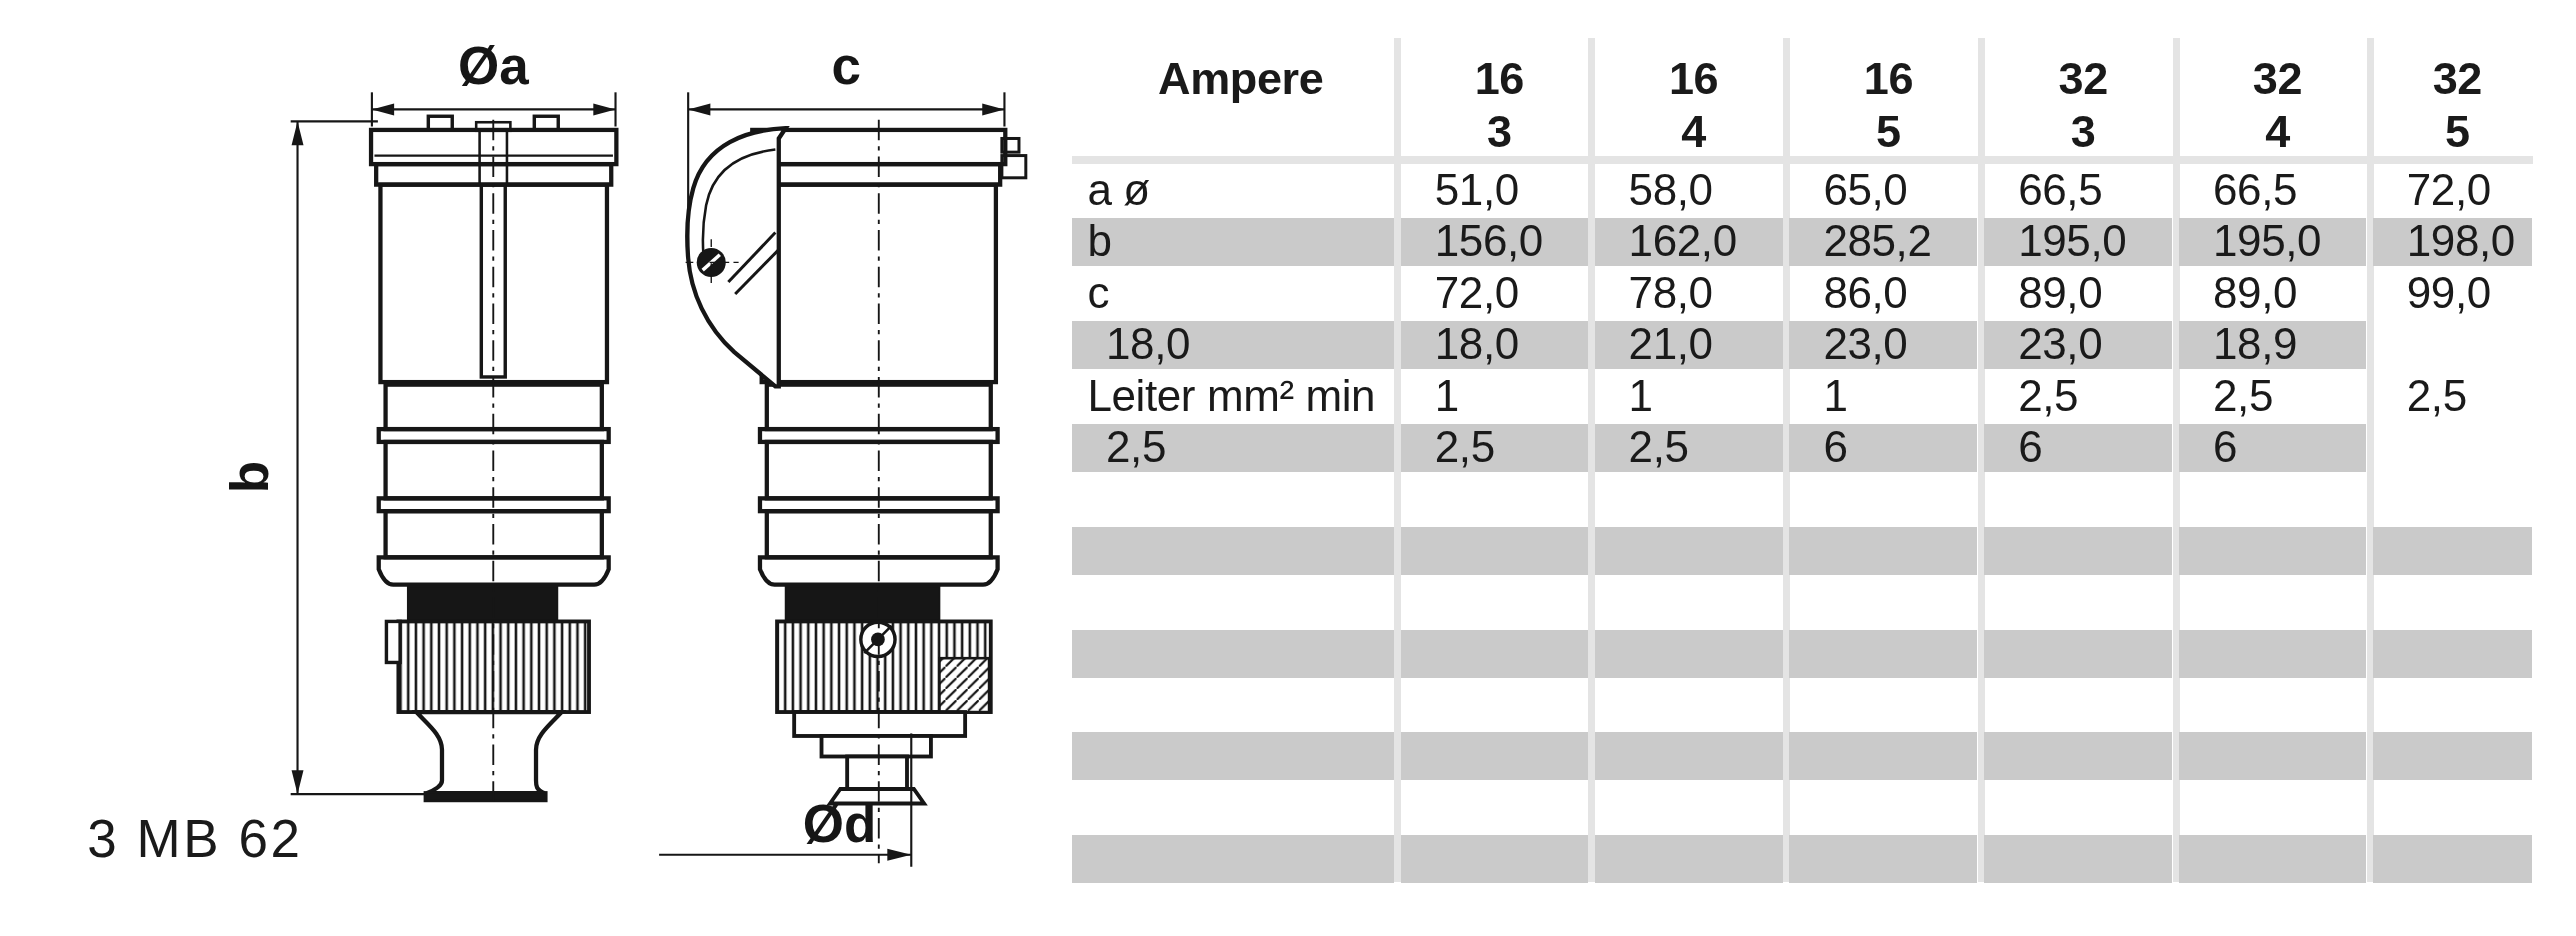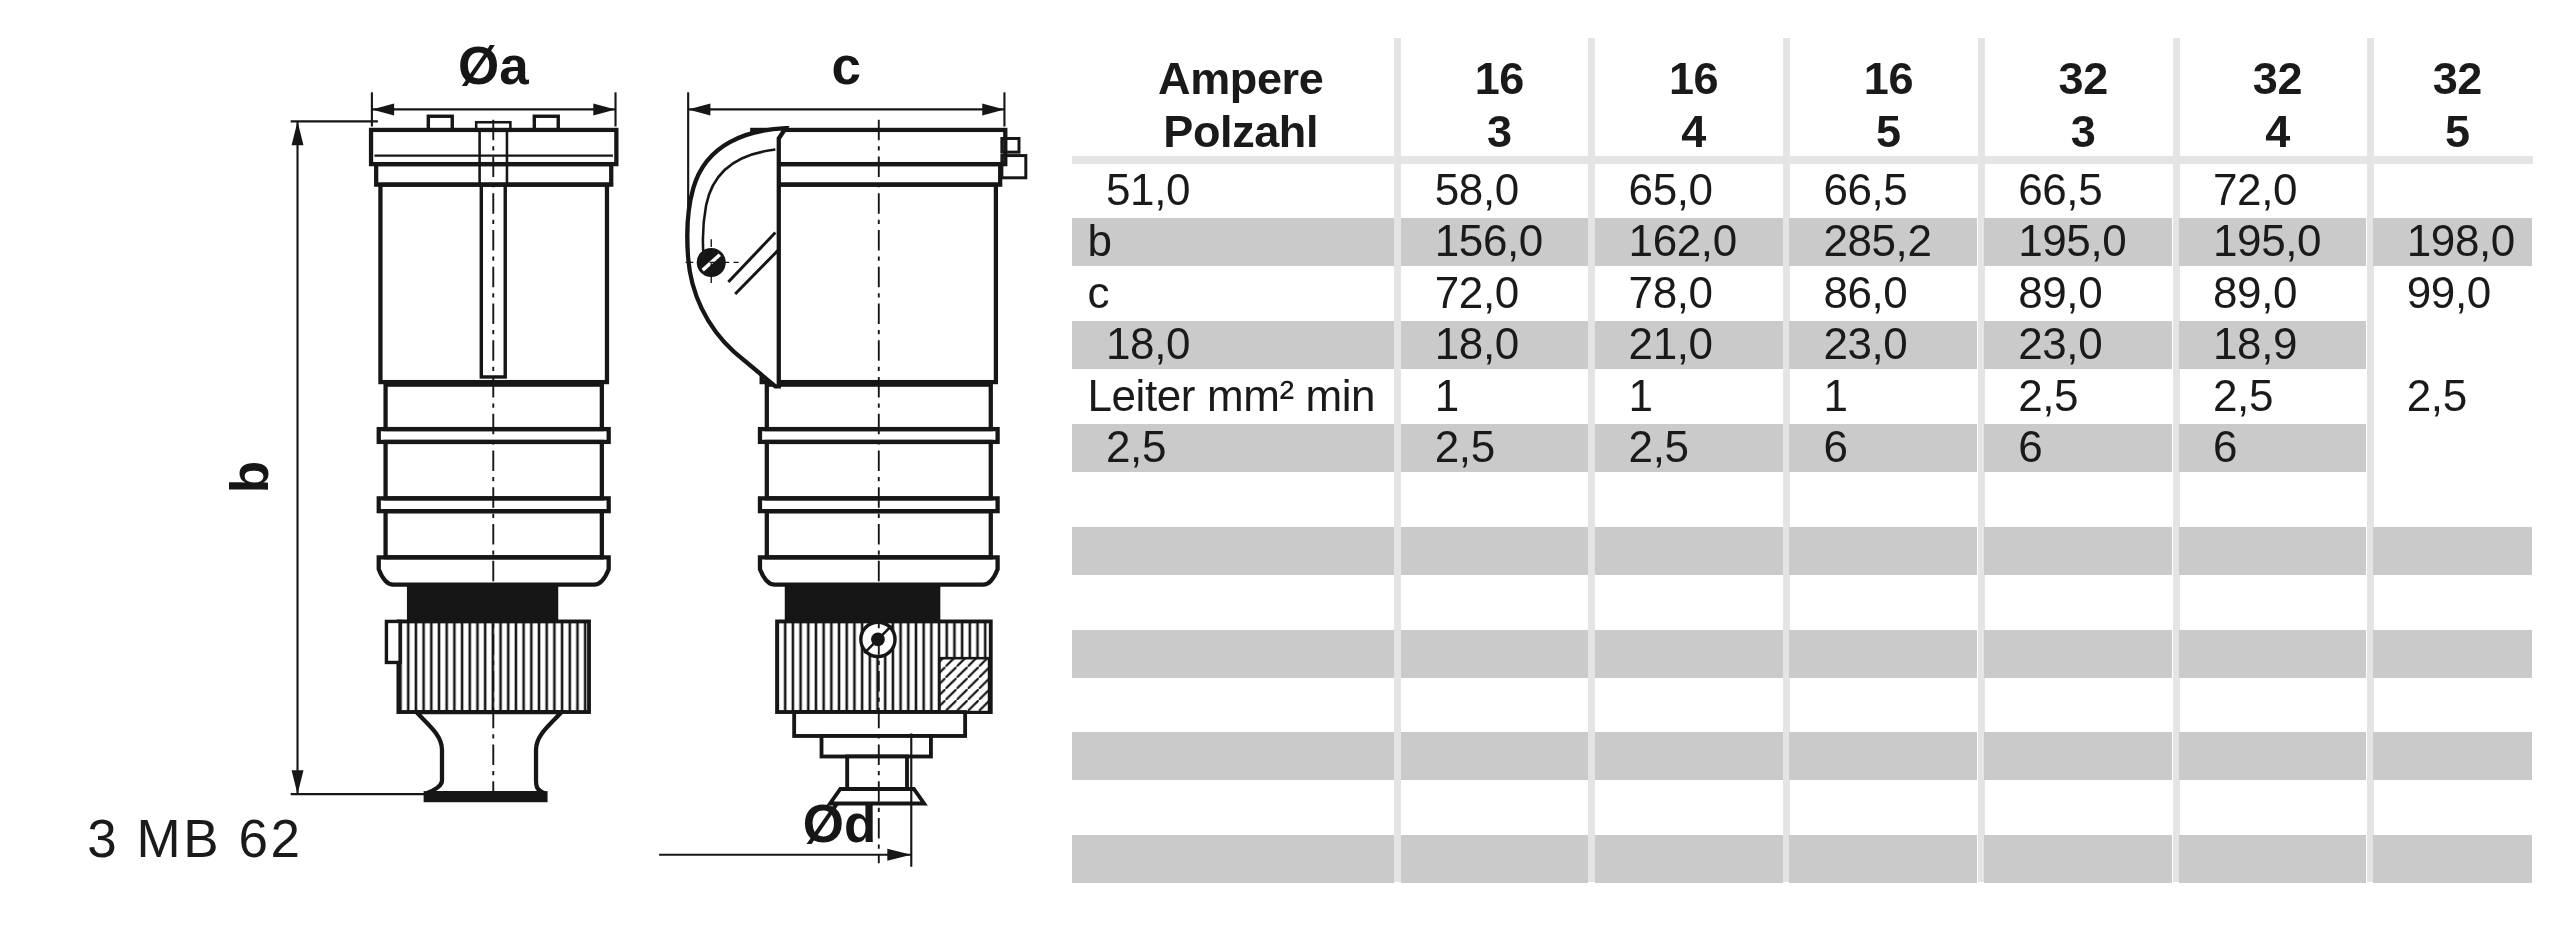--- a/index.html
+++ b/index.html
@@ -151,21 +151,20 @@
     <div class="vline" style="left:322px"></div>
     <div class="vline" style="left:516px"></div>
     <div class="vline" style="left:711px"></div>
     <div class="vline" style="left:906px"></div>
     <div class="vline" style="left:1101px"></div>
     <div class="vline" style="left:1295px"></div>
 
     <div class="thead">
       <div class="hcell lab">
         <div>Ampere</div>
-        <div>Polzahl</div>
       </div>
       <div class="hcell val">
         <div>16</div>
         <div>3</div>
       </div>
       <div class="hcell val">
         <div>16</div>
         <div>4</div>
       </div>
       <div class="hcell val">
@@ -183,20 +182,21 @@
       <div class="hcell val">
         <div>32</div>
         <div>5</div>
       </div>
     </div>
     <div class="head-band"></div>
 
     <div class="tbody">
 
       <div class="trow">
+        <div class="cell lab">a ø</div>
         <div class="cell val">51,0</div>
         <div class="cell val">58,0</div>
         <div class="cell val">65,0</div>
         <div class="cell val">66,5</div>
         <div class="cell val">66,5</div>
         <div class="cell val">72,0</div>
       </div>
 
       <div class="trow shaded">
         <div class="cell lab">b</div>

